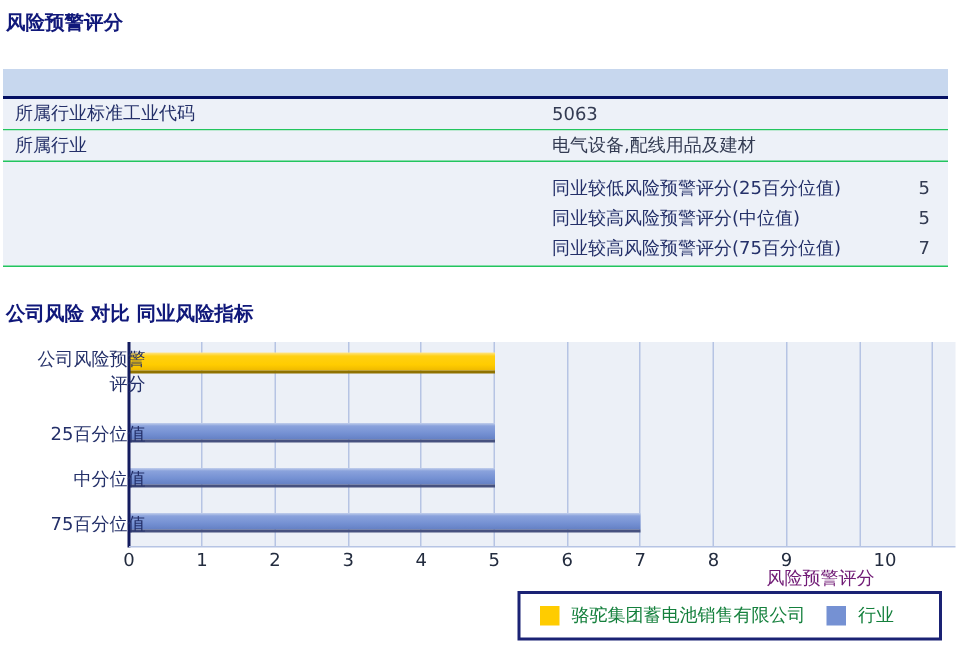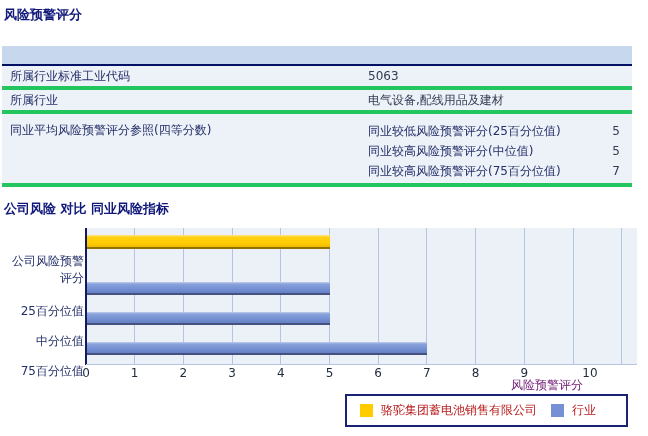--- a/index.html
+++ b/index.html
@@ -8,21 +8,21 @@
     font-family:"DejaVu Sans","Liberation Sans",sans-serif;
     color:#243069;font-size:12px;
   }
   .section-title{position:absolute;left:4px;font-size:13px;font-weight:bold;color:#10187a;white-space:nowrap;}
   #title1{top:6px;}
   #title2{top:200px;}
 
   
   #industry-table{position:absolute;left:2px;top:46px;width:630px;}
   #table-header-band{height:18px;background:#c7d7ee;border-bottom:2px solid #041063;}
-  .trow{position:relative;background:#edf1f8;border-bottom:4px solid #22c55e;}
+  .trow{position:relative;background:#edf1f8;border-bottom:1px solid #22c55e;}
   .trow-simple{height:20px;}
   .trow-simple .lab{position:absolute;left:8px;top:50%;transform:translateY(-50%);white-space:nowrap;}
   .trow-simple .val{position:absolute;left:366px;top:50%;transform:translateY(-50%);white-space:nowrap;color:#333b52;}
   .trow-group{height:69px;}
   .trow-group .lab{position:absolute;left:8px;top:8px;white-space:nowrap;}
   .subrows{position:absolute;left:366px;top:7px;right:0;}
   .subrow{position:relative;height:20px;line-height:20px;}
   .subrow .sublab{white-space:nowrap;margin-top:32px;}
   .subrow .subval{position:absolute;right:12px;top:0;color:#333b52;}
 
@@ -33,32 +33,32 @@
   .bar-company{
     background:linear-gradient(to bottom,#ffe58a 0%,#ffd012 20%,var(--company-color,#ffcc00) 68%,#eeb900 100%);
     border-bottom:2px solid #8f7200;
   }
   .bar-industry{
     background:linear-gradient(to bottom,#c2cfec 0%,#8aa2dc 18%,var(--industry-color,#7591d3) 62%,#6480c4 100%);
     border-bottom:2px solid #46517f;
   }
   #axis-left{position:absolute;left:85px;top:228px;width:2px;height:137px;background:#131b5e;}
   #axis-bottom{position:absolute;left:86px;top:364px;width:551px;height:1px;background:#b6c4e4;}
-  .cat-label{position:absolute;left:4px;width:80px;text-align:right;line-height:17px;color:#243069;margin-top:22px;}
+  .cat-label{position:absolute;left:17px;width:80px;text-align:right;line-height:17px;color:#243069;}
   .tick{position:absolute;top:366px;transform:translateX(-50%);color:#232c3f;}
   #xlabel{position:absolute;left:86px;top:377px;width:497px;text-align:right;color:#701a75;}
 
   
   #legend{
     position:absolute;left:345px;top:394px;width:283px;height:33px;
     border:2px solid #1a2274;background:#ffffff;box-sizing:border-box;
     display:flex;align-items:center;padding-left:13px;
   }
   .swatch{width:13px;height:13px;display:inline-block;flex:0 0 auto;}
-  .legend-label{margin-left:8px;color:#b91c1c;white-space:nowrap;}
+  .legend-label{margin-left:8px;color:#15803d;white-space:nowrap;}
   #legend-swatch-industry{margin-left:14px;}
 </style>
 </head>
 <body>
 
 <div class="section-title" id="title1">风险预警评分</div>
 
 <div id="industry-table">
   <div id="table-header-band"></div>
 
@@ -66,21 +66,20 @@
     <span class="lab">所属行业标准工业代码</span>
     <span class="val">5063</span>
   </div>
 
   <div class="trow trow-simple">
     <span class="lab">所属行业</span>
     <span class="val">电气设备,配线用品及建材</span>
   </div>
 
   <div class="trow trow-group">
-    <span class="lab">同业平均风险预警评分参照(四等分数)</span>
     <div class="subrows">
       <div class="subrow">
         <span class="sublab">同业较低风险预警评分(25百分位值)</span>
         <span class="subval">5</span>
       </div>
       <div class="subrow">
         <span class="sublab">同业较高风险预警评分(中位值)</span>
         <span class="subval">5</span>
       </div>
       <div class="subrow">

